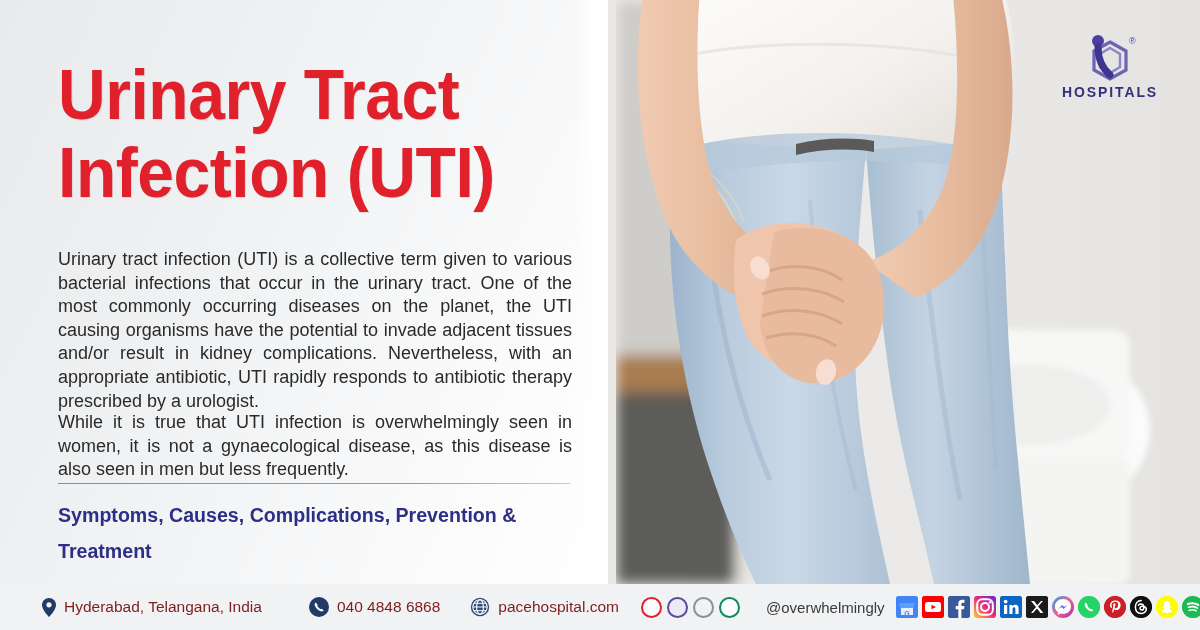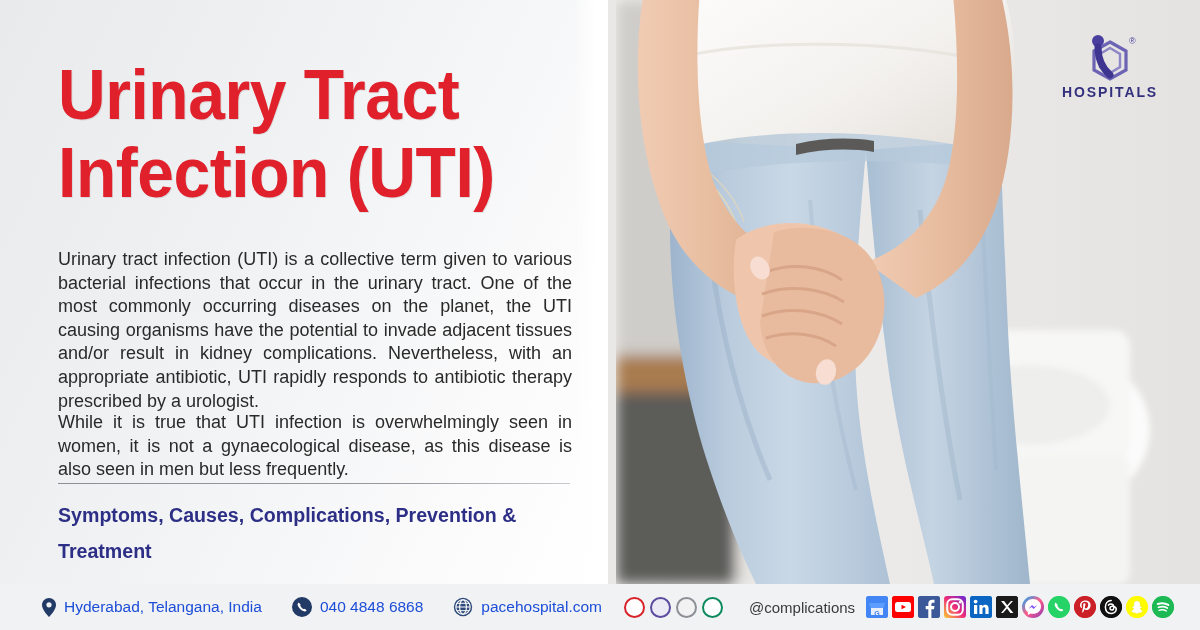--- a/index.html
+++ b/index.html
@@ -83,21 +83,21 @@
   }
 
   
   .footer {
     position:absolute; left:0; bottom:0; width:1200px; height:46px;
     background:#f1f2f4;
     display:flex; align-items:center;
     z-index:8;
   }
   .f-item { display:flex; align-items:center; white-space:nowrap; }
-  .f-item .lbl { font-size:15.5px; color:#1d4ed8; }
+  .f-item .lbl { font-size:15.5px; color:#7f1d1d; }
   .f-ico { display:flex; align-items:center; justify-content:center; margin-right:8px; }
 
   .accred { display:flex; align-items:center; gap:5px; margin-left:22px; }
   .accred .badge { width:21px; height:21px; border-radius:50%; }
 
   .handle { font-size:15px; color:#3a3a3a; margin-left:26px; margin-right:11px; white-space:nowrap; }
 
   .socials { display:flex; align-items:center; gap:4px; }
   .socials .s {
     width:22px; height:22px; border-radius:3px;
@@ -243,21 +243,21 @@
     <div class="f-item" style="margin-left:42px;">
       <span class="f-ico">
         <svg width="14" height="19" viewBox="0 0 14 19" xmlns="http://www.w3.org/2000/svg">
           <path d="M7 0 C3.2 0 0 3.1 0 7 C0 12 7 19 7 19 C7 19 14 12 14 7 C14 3.1 10.8 0 7 0 Z" fill="#223A66"></path>
           <circle cx="7" cy="6.8" r="2.6" fill="#f1f2f4"></circle>
         </svg>
       </span>
       <span class="lbl">Hyderabad, Telangana, India</span>
     </div>
 
-    <div class="f-item" style="margin-left:30px;">
+    <div class="f-item" style="margin-left:47px;">
       <span class="f-ico">
         <svg width="20" height="20" viewBox="0 0 20 20" xmlns="http://www.w3.org/2000/svg">
           <circle cx="10" cy="10" r="10" fill="#223A66"></circle>
           <path d="M6.6 5.4 C5.6 6.2 5.3 7.6 6 9 C7 11.2 9 13.2 11.2 14.1 C12.6 14.7 13.9 14.4 14.7 13.4 L12.9 11.7 C12.4 12.1 11.9 12.2 11.4 11.9 C10.3 11.3 9 10 8.4 8.9 C8.1 8.4 8.2 7.8 8.6 7.4 Z" fill="#ffffff"></path>
         </svg>
       </span>
       <span class="lbl">040 4848 6868</span>
     </div>
 
     <div class="f-item" style="margin-left:30px;align-items:center;">
@@ -272,21 +272,21 @@
       <span class="lbl">pacehospital.com</span>
     </div>
 
     <div class="accred">
       <span class="badge" style="background:#fff;border:2px solid #d8232a;box-shadow:inset 0 0 0 2px #fff;"></span>
       <span class="badge" style="background:#eceaf5;border:2px solid #5b4a9e;"></span>
       <span class="badge" style="background:#f2f2f3;border:2px solid #8d8f96;"></span>
       <span class="badge" style="background:#fff;border:2.5px solid #0c8a5c;"></span>
     </div>
 
-    <span class="handle">@complications</span>
+    <span class="handle">@overwhelmingly</span>
 
     <div class="socials">
       <span class="s" style="background:#4285F4;">
         <svg width="22" height="22" viewBox="0 0 22 22">
             <rect width="22" height="22" fill="#4285F4"></rect>
             <path d="M3 7 H19 L17.5 12 H4.5 Z" fill="#5c9dff"></path>
             <rect x="5" y="12" width="12" height="7" fill="#e8eefc"></rect>
             <text x="11" y="19.5" font-size="7" text-anchor="middle" fill="#4285F4" font-family="Liberation Sans, sans-serif" font-weight="bold">G</text>
           </svg>
       </span>

